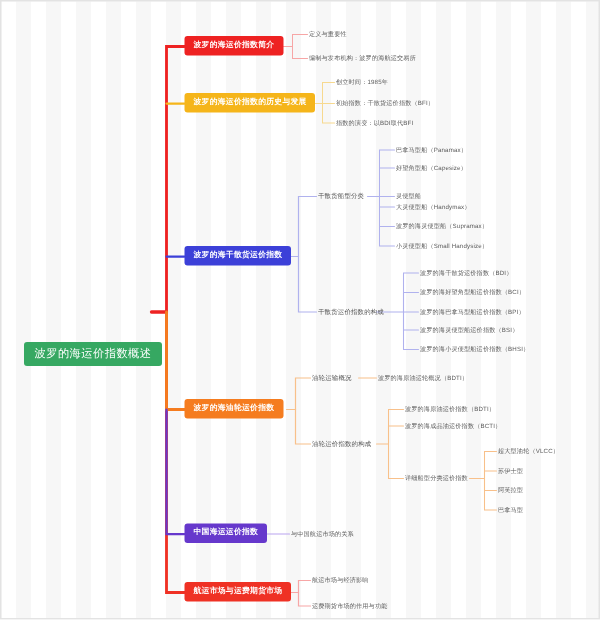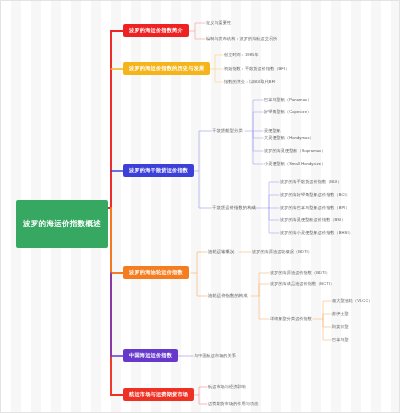--- a/index.html
+++ b/index.html
@@ -24,24 +24,25 @@
     position:absolute;
     box-sizing:border-box;
     white-space:nowrap;
     line-height:1;
   }
   
   .root{
     background:#36a862;
     color:#ffffff;
     font-size:7.5px;
-    font-weight:bold;
-    padding:20px 7px;
+    font-weight:normal;
+    padding:4px 7px;
     border-radius:2px;
     letter-spacing:.3px;
+    margin-top:28px;
   }
   .b1{
     color:#ffffff;
     font-size:5.2px;
     font-weight:bold;
     padding:4px 6px;
     border-radius:2px;
     letter-spacing:.2px;
   }
   

